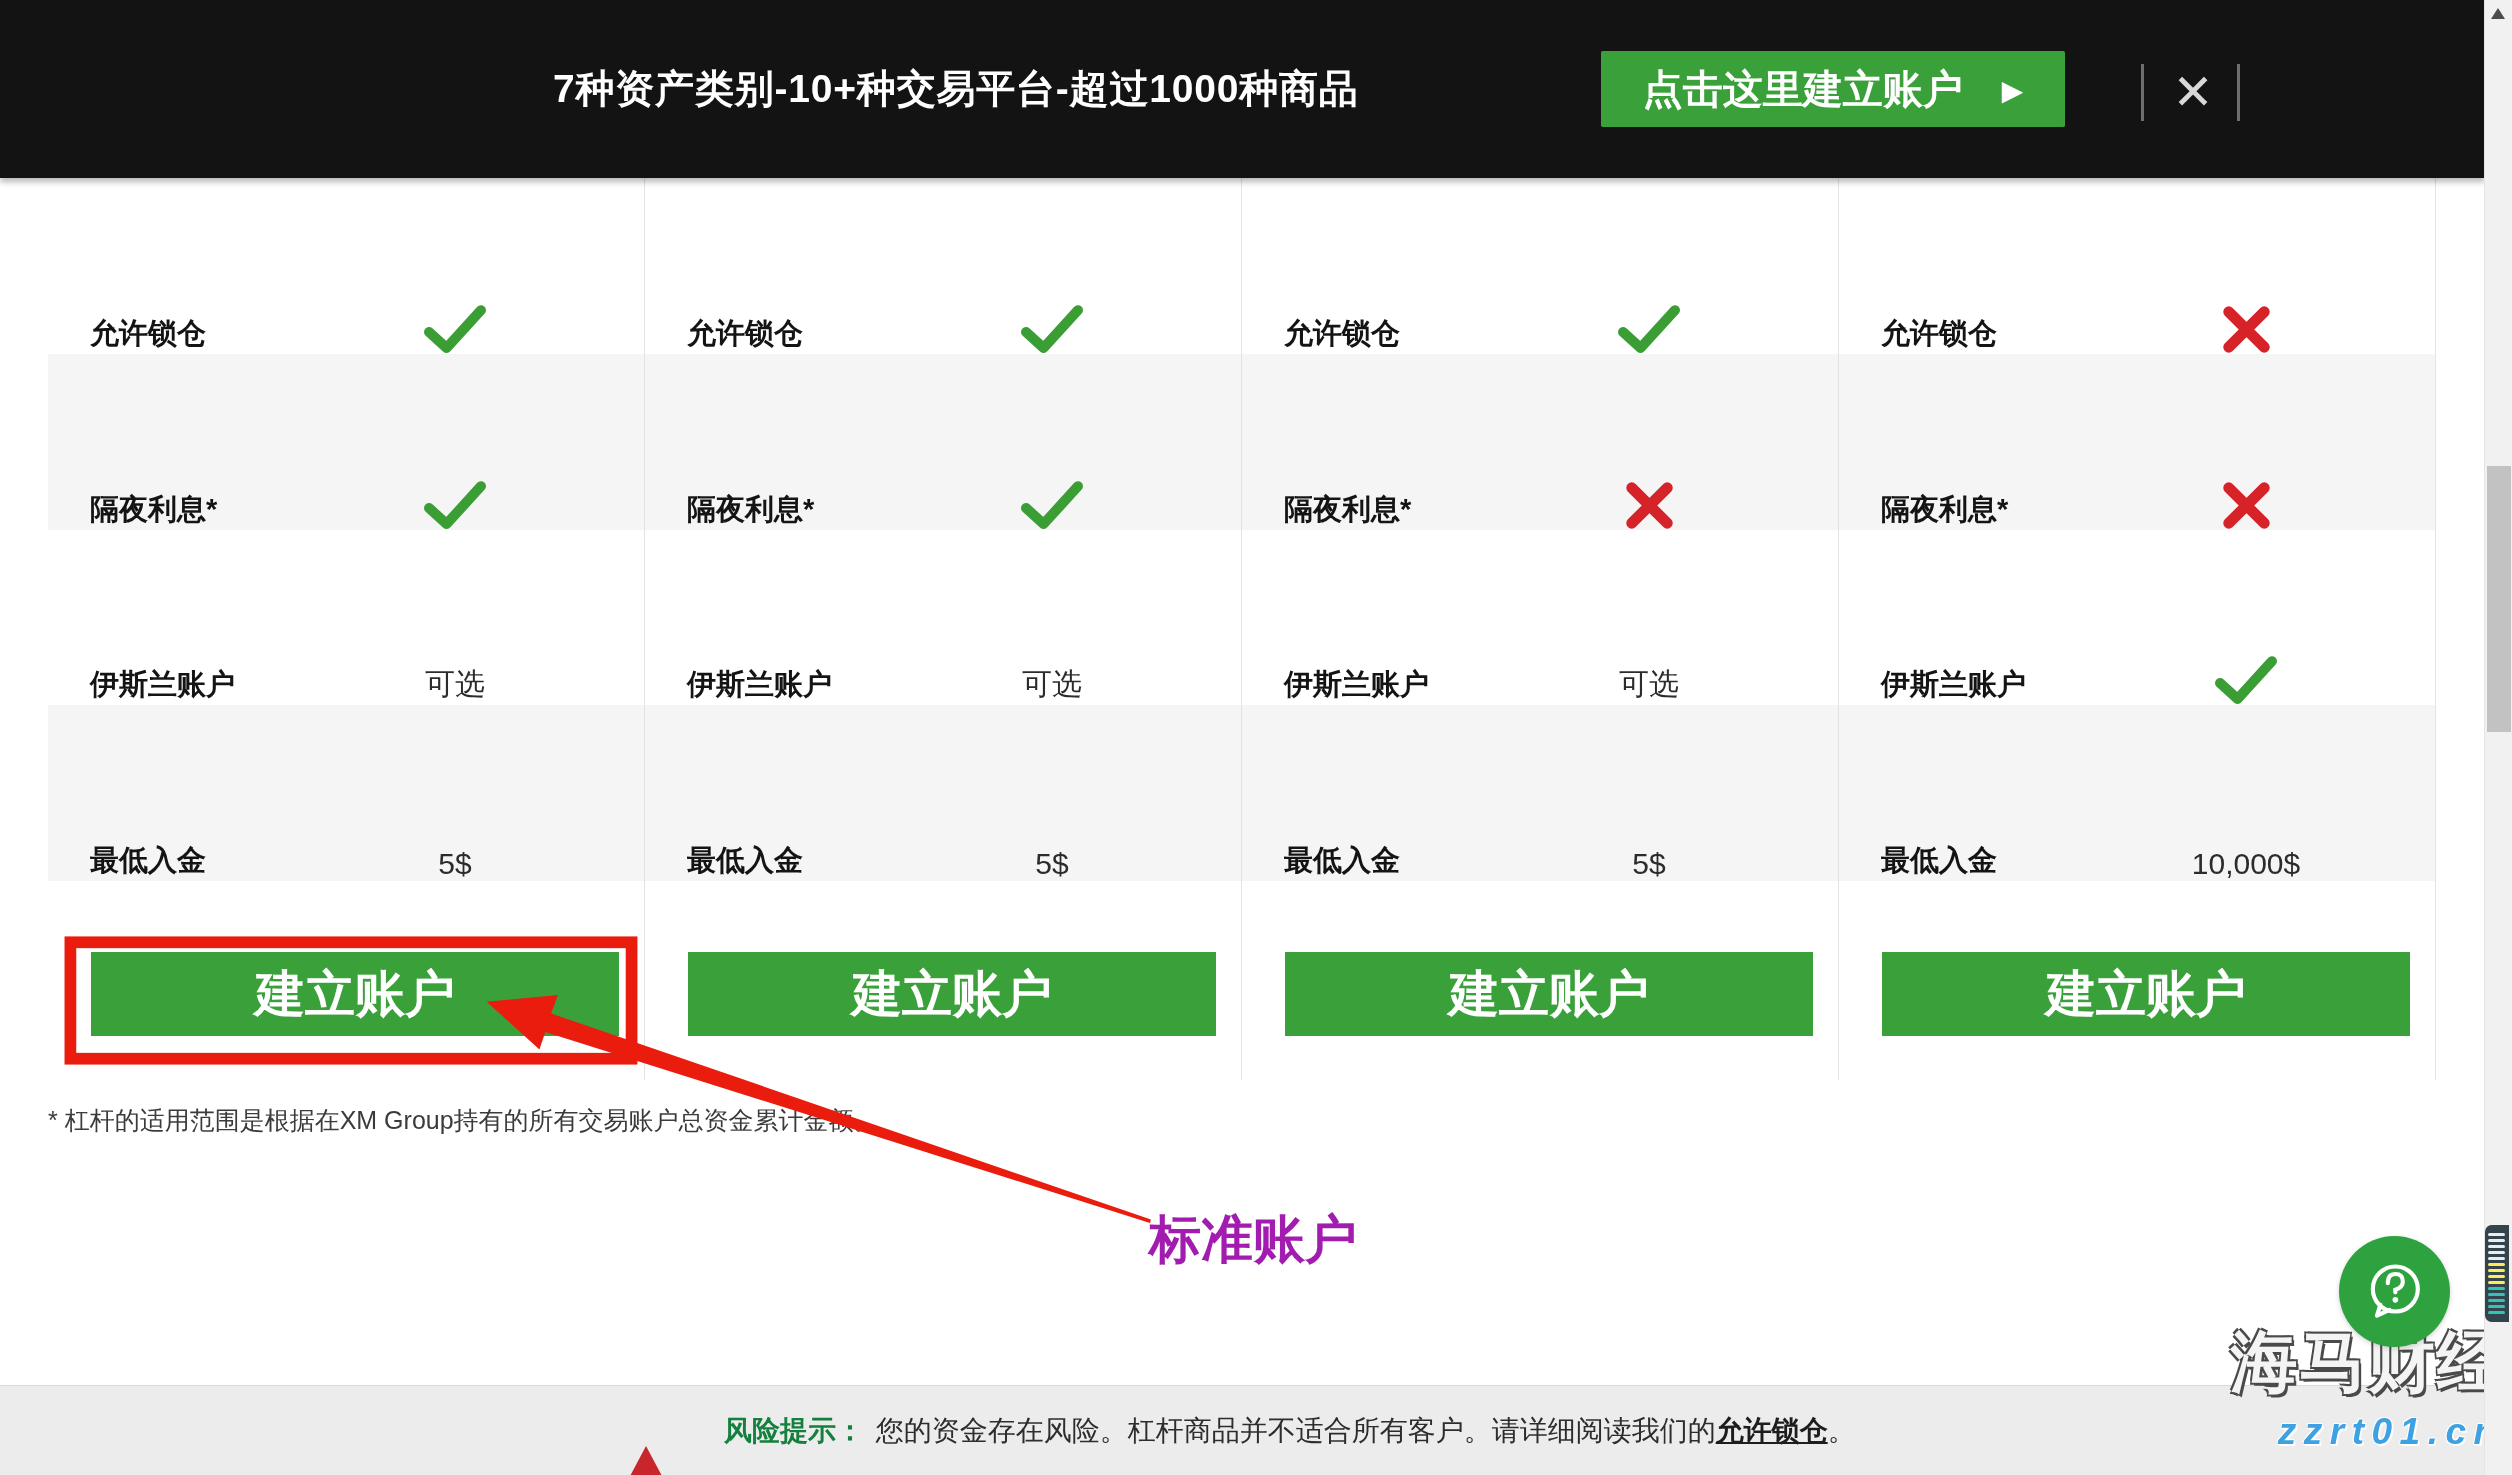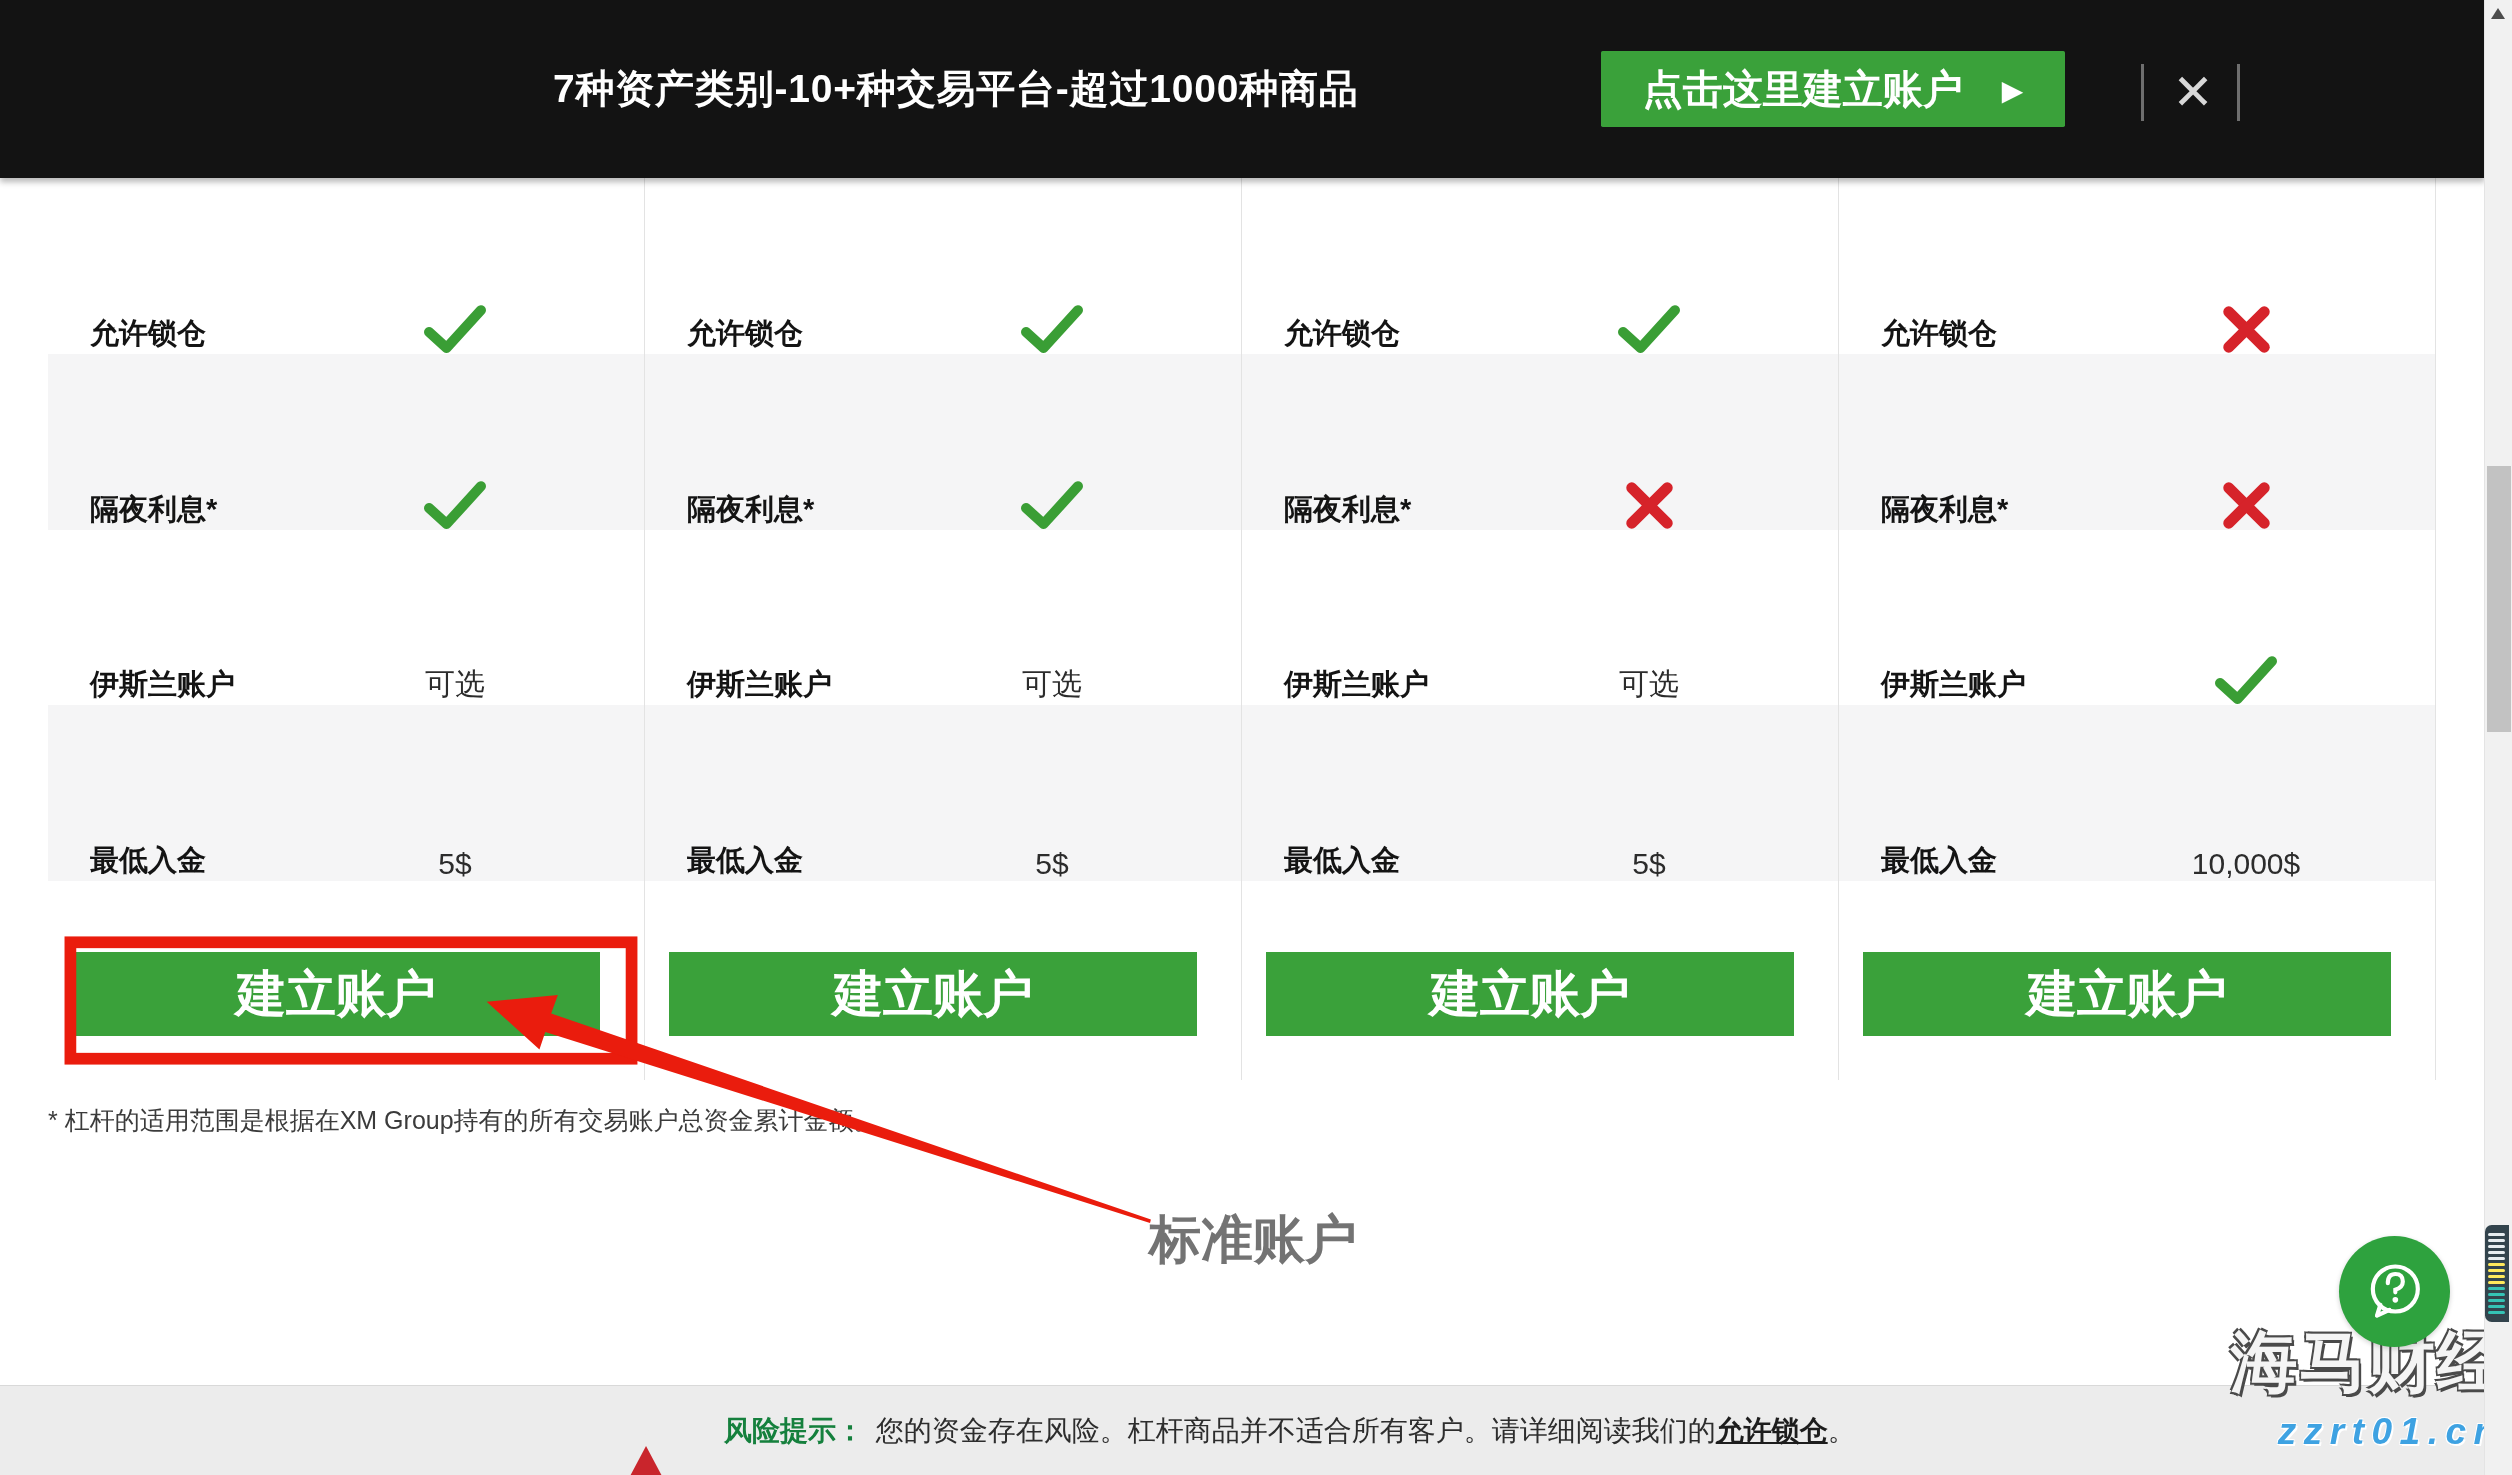--- a/index.html
+++ b/index.html
@@ -23,30 +23,30 @@
 
   
   .table { position:absolute; left:48px; top:178px; width:2388px; height:902px; display:flex; }
   .col { flex:1 1 0; border-right:0.8px solid #e3e3e3; display:flex; flex-direction:column; }
   .row { height:176px; display:flex; align-items:flex-end; padding-left:42px; }
   .row:nth-child(even) { background:#f5f5f6; }
   .row-label { flex:0 0 235px; font-size:29px; font-weight:700; color:#141414; }
   .row-value { flex:0 0 260px; display:flex; align-items:center; justify-content:center;
                font-size:30px; color:#2c2c2c; }
   .btn-row { height:199px; }
-  .create-btn { display:block; margin:71px 0 0 24px; width:528px; height:84px; border:none; cursor:pointer;
+  .create-btn { display:block; margin:71px 0 0 43px; width:528px; height:84px; border:none; cursor:pointer;
                 background:#3aa13a; color:#ffffff; font-size:50px; font-weight:700; font-family:inherit; }
 
   
   .footnote { position:absolute; left:48px; top:1104px; font-size:25px; color:#3b3b3b; z-index:6; }
 
   
   .overlay { position:absolute; left:0; top:0; width:2512px; height:1475px; pointer-events:none; z-index:8; }
   .annotation-text { position:absolute; left:1149px; top:1205px; font-size:52px; font-weight:600;
-                     color:#737373; z-index:8; }
+                     color:#a21caf; z-index:8; }
 
   
   .risk-bar { position:absolute; left:0; top:1385px; width:2485px; height:90px; background:#ececec;
               border-top:0.8px solid #d9d9d9; display:flex; align-items:center; justify-content:center;
               gap:11.7px; font-size:28px; color:#2d2d2d; z-index:4; }
   .warn-tri { position:relative; width:35px; height:32px; }
   .warn-tri .tri { width:0; height:0; border-left:17.6px solid transparent; border-right:17.6px solid transparent;
                    border-bottom:32px solid #c9252c; }
   .warn-tri .bang { position:absolute; left:0; right:0; top:8.4px; text-align:center; color:#ececec;
                     font-size:20px; font-weight:700; line-height:1; }

